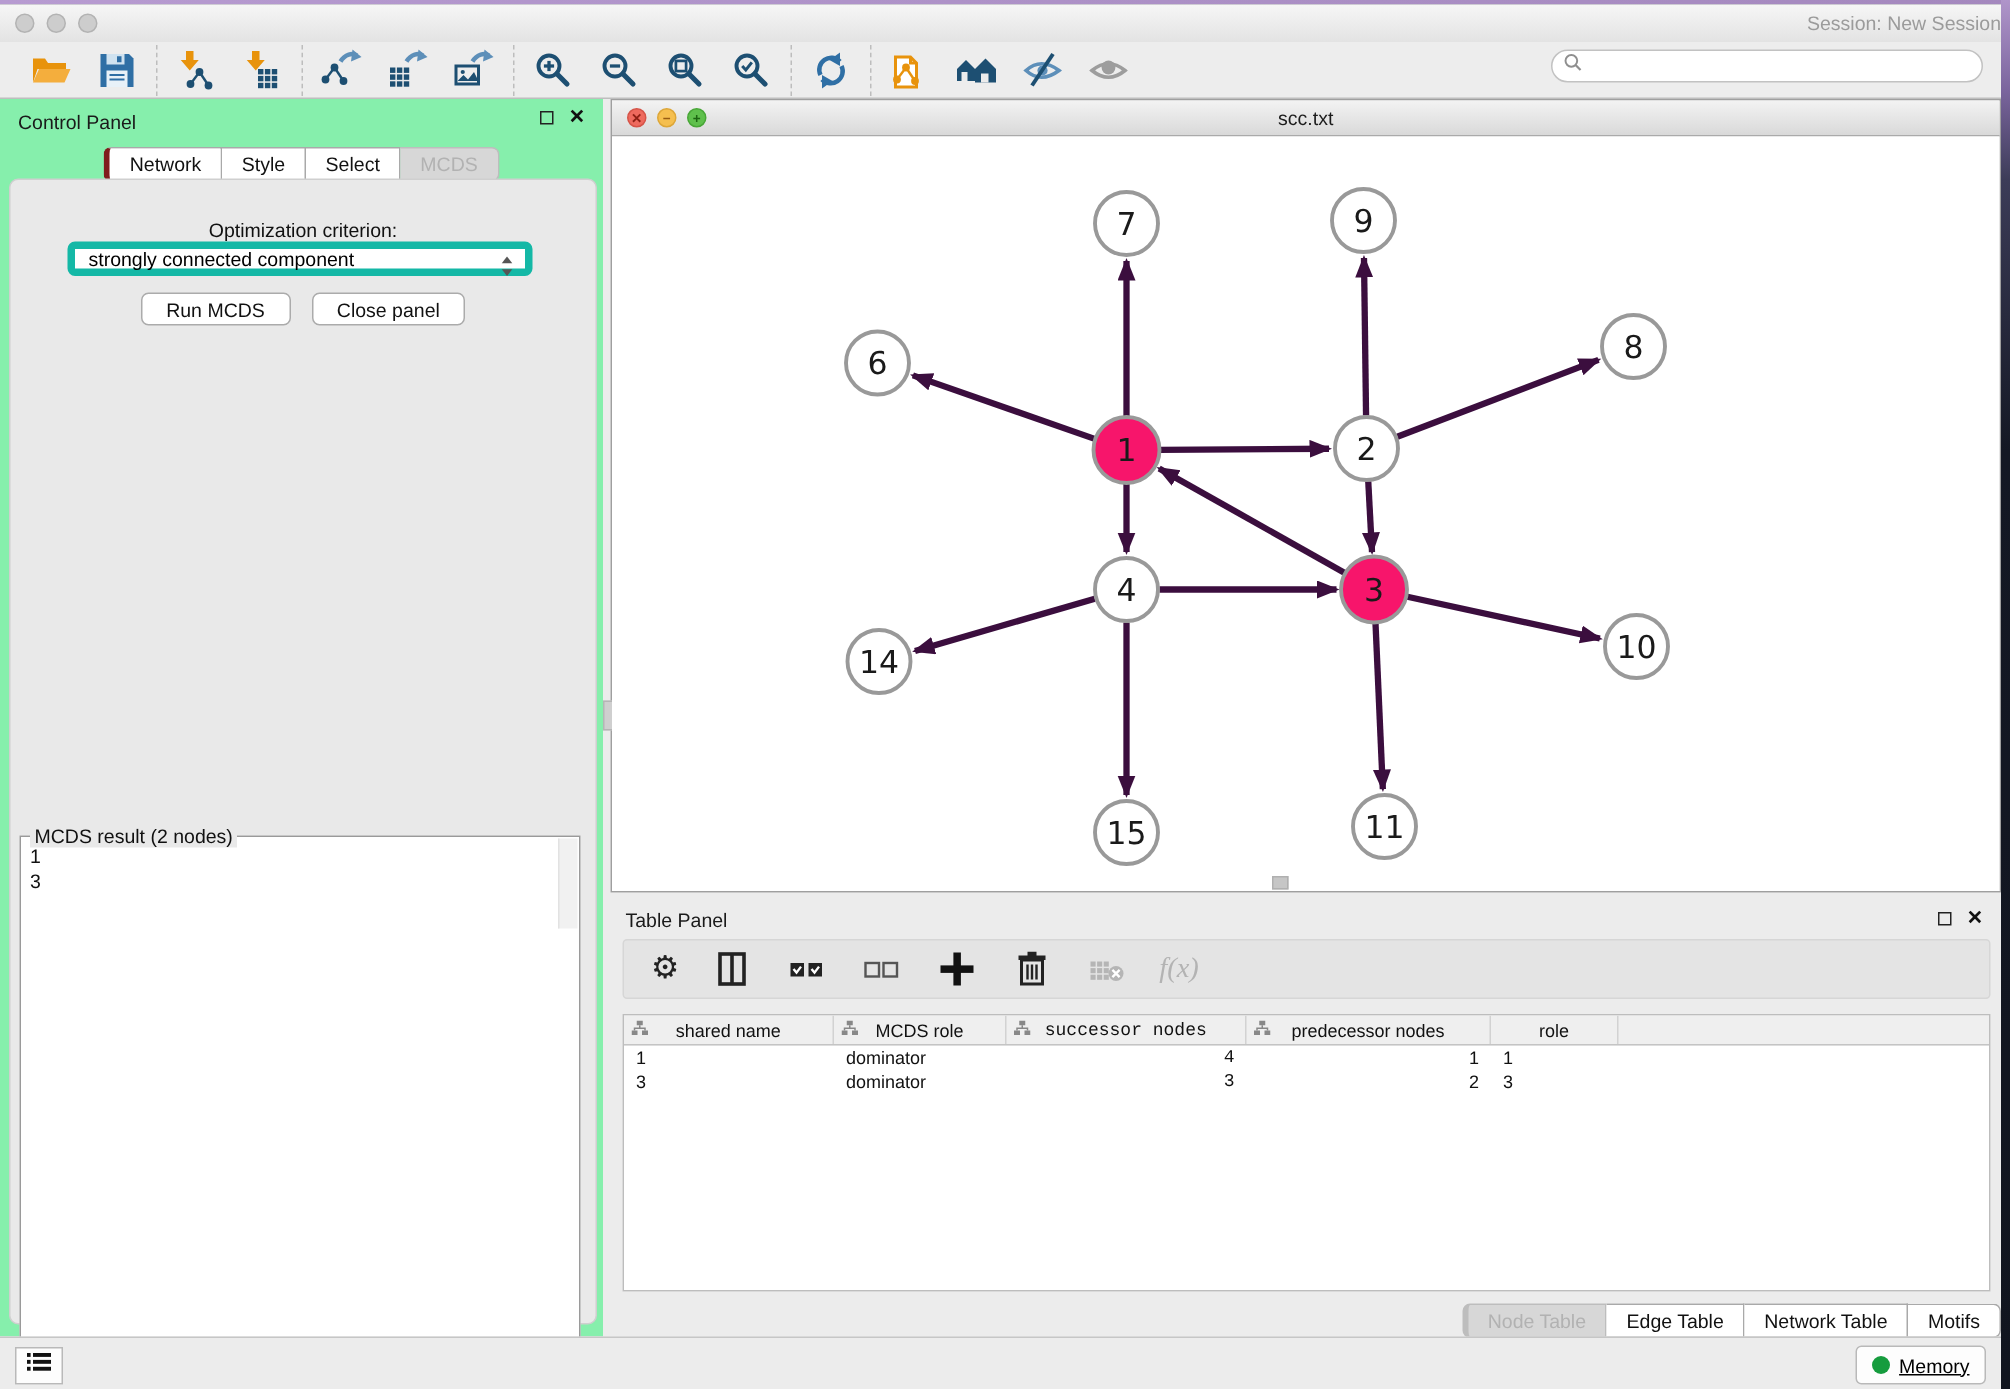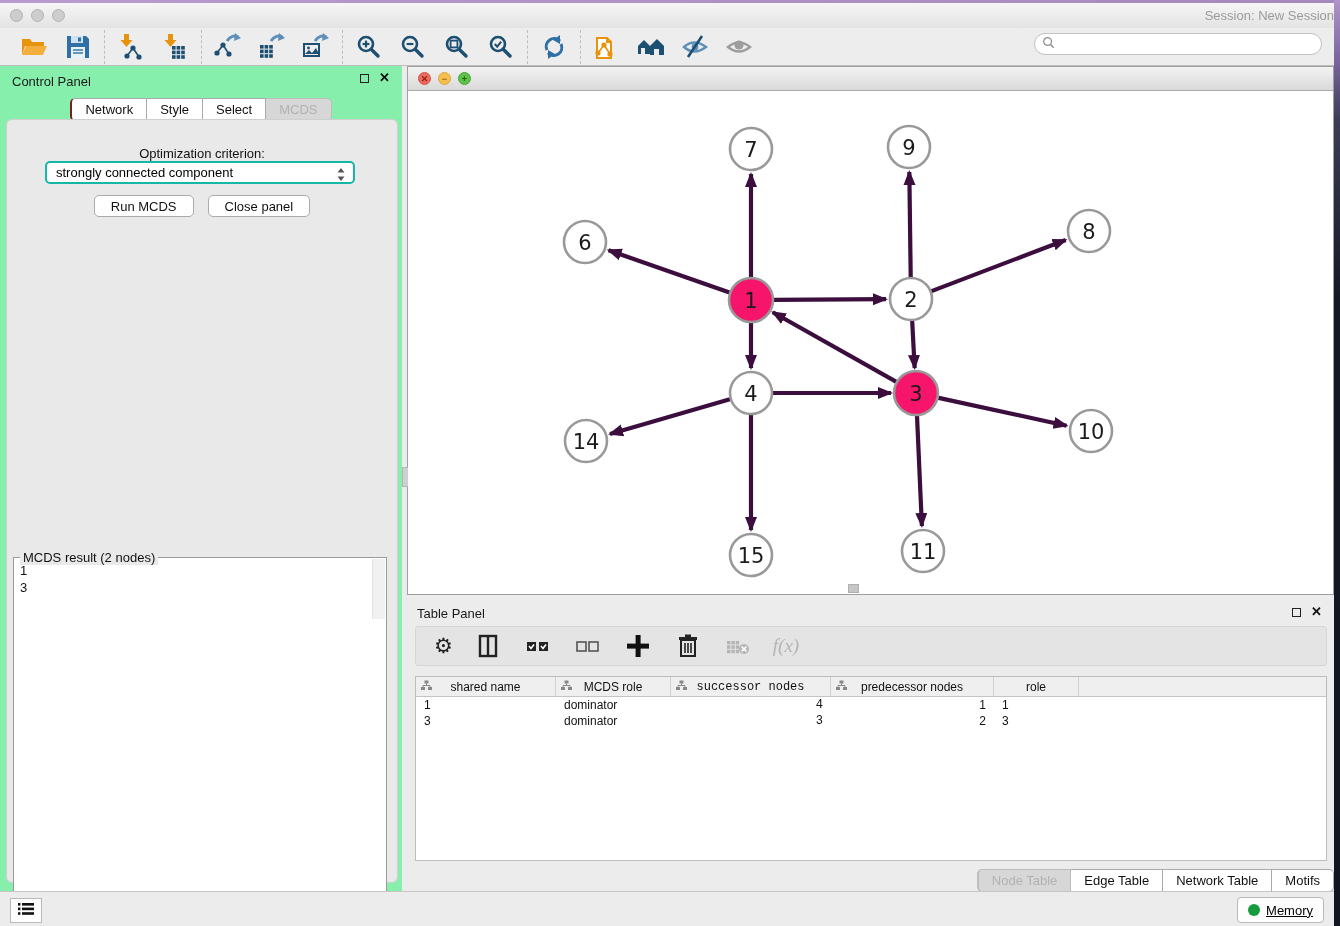--- a/index.html
+++ b/index.html
@@ -28,28 +28,28 @@
 
   
   .control-panel{position:absolute;left:0;top:63px;width:402px;height:825px;background:#86efac;}
   .panel-header{position:absolute;left:12px;top:8px;font-size:13px;color:#1a1a1a;}
   .panel-icons{position:absolute;right:12px;top:7px;display:flex;gap:10px;align-items:center;}
   .float-icon{width:9px;height:9px;border:1.5px solid #222;box-sizing:border-box;cursor:pointer;}
   .close-icon{font-size:13px;font-weight:bold;color:#111;cursor:pointer;line-height:10px;}
   .tabrow{position:absolute;top:32px;left:0;width:100%;display:flex;justify-content:center;}
   .tab{height:21px;line-height:21px;padding:0 13px;font-size:13px;background:#fff;
     border:1px solid #a9a9a9;border-left:none;cursor:pointer;color:#111;}
-  .tab:first-child{border-left:2px solid #7f1d1d;border-radius:5px 0 0 5px;}
+  .tab:first-child{border-left:4px solid #7f1d1d;border-radius:5px 0 0 5px;}
   .tab:last-child{border-radius:0 5px 5px 0;}
   .tab.selected{background:#d7d7d7;color:#b2b2b2;border-color:#bdbdbd;}
   .cp-body{position:absolute;left:6px;top:53px;width:390px;height:762px;background:#e9e9e9;
     border:1px solid #cfcfcf;border-radius:6px;}
   .opt-label{position:absolute;top:26px;width:100%;text-align:center;font-size:13px;color:#111;}
   .criterion{position:absolute;left:38px;top:41px;width:310px;height:23px;background:#fff;
-    border:2px solid #14b8a6;border-radius:5px;font-size:13px;display:flex;align-items:center;
+    border:5px solid #14b8a6;border-radius:5px;font-size:13px;display:flex;align-items:center;
     padding-left:9px;box-sizing:border-box;cursor:pointer;}
   .criterion .chev{position:absolute;right:6px;top:3px;}
   .btnrow{position:absolute;top:75px;width:100%;display:flex;justify-content:center;gap:14px;}
   .pushbtn{height:22px;padding:0 16px;background:#fff;border:1px solid #ababab;border-radius:5px;
     font-size:13px;color:#111;display:flex;align-items:center;cursor:pointer;font-family:"Liberation Sans",sans-serif;}
   .resultbox{position:absolute;left:6px;top:437px;width:372px;height:374px;border:1px solid #9a9a9a;background:#fff;}
   .resultbox .legend{position:absolute;top:-8px;left:6px;background:#e9e9e9;padding:0 3px;font-size:13px;color:#111;}
   .result-lines{position:absolute;left:0;top:4px;right:14px;bottom:0;font-size:13px;color:#111;
     padding-left:6px;line-height:17px;white-space:pre-line;}
   .result-scroll{position:absolute;right:1px;top:1px;width:12px;height:60px;background:#f1f1f1;border-left:1px solid #e2e2e2;}
@@ -319,20 +319,21 @@
       </div>
     </div>
   </div>
 
   <div class="net-window">
     <div class="splitter"></div>
     <div class="net-titlebar">
       <div class="tl red" style="left:10px">✕</div>
       <div class="tl yellow" style="left:30px">−</div>
       <div class="tl green" style="left:50px">+</div>
+      <div class="net-title">scc.txt</div>
     </div>
     <div class="canvas">
       <svg id="graph-svg" width="925" height="503" viewBox="0 0 925 503">
           <defs>
             <marker id="arr" markerUnits="userSpaceOnUse" markerWidth="16" markerHeight="14" refX="13" refY="6" orient="auto">
               <path d="M0 0 L15 6 L0 12 Z" fill="#3b0e3e"></path>
             </marker>
           </defs>
           <line x1="343" y1="187" x2="343" y2="83" stroke="#3b0e3e" stroke-width="4.2" marker-end="url(#arr)"></line>
           <line x1="322.23121807335133" y1="201.7434376400866" x2="200.60088855300984" y2="159.24609359081066" stroke="#3b0e3e" stroke-width="4.2" marker-end="url(#arr)"></line>

